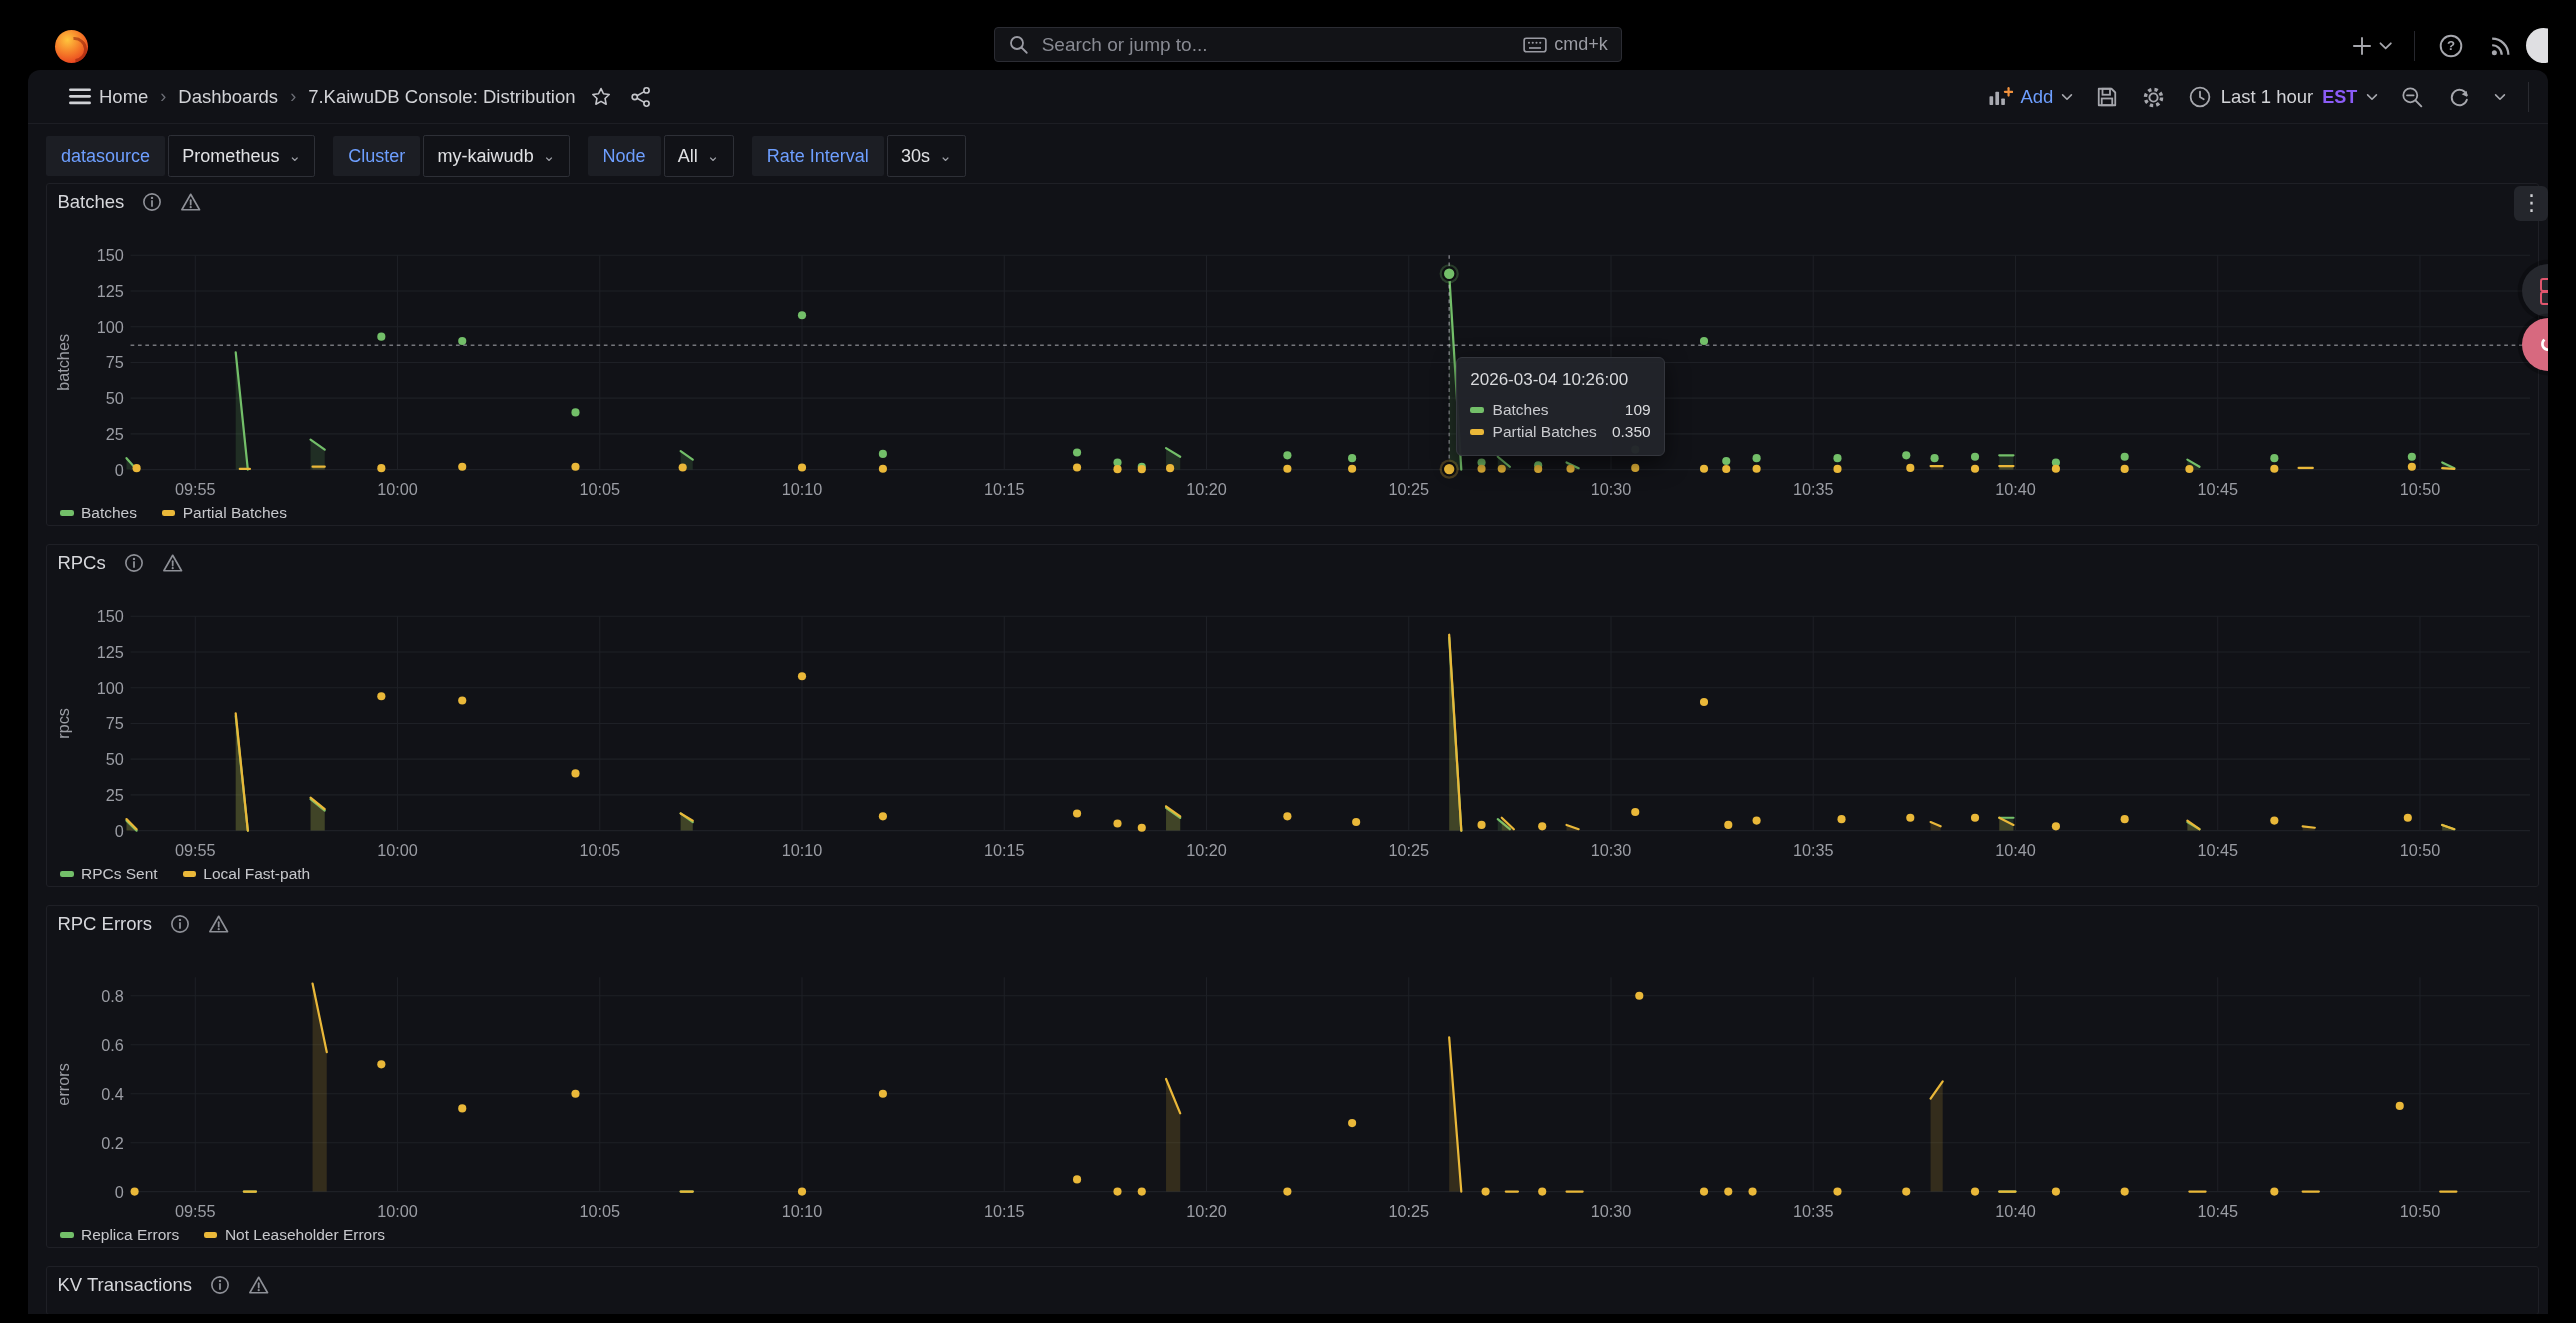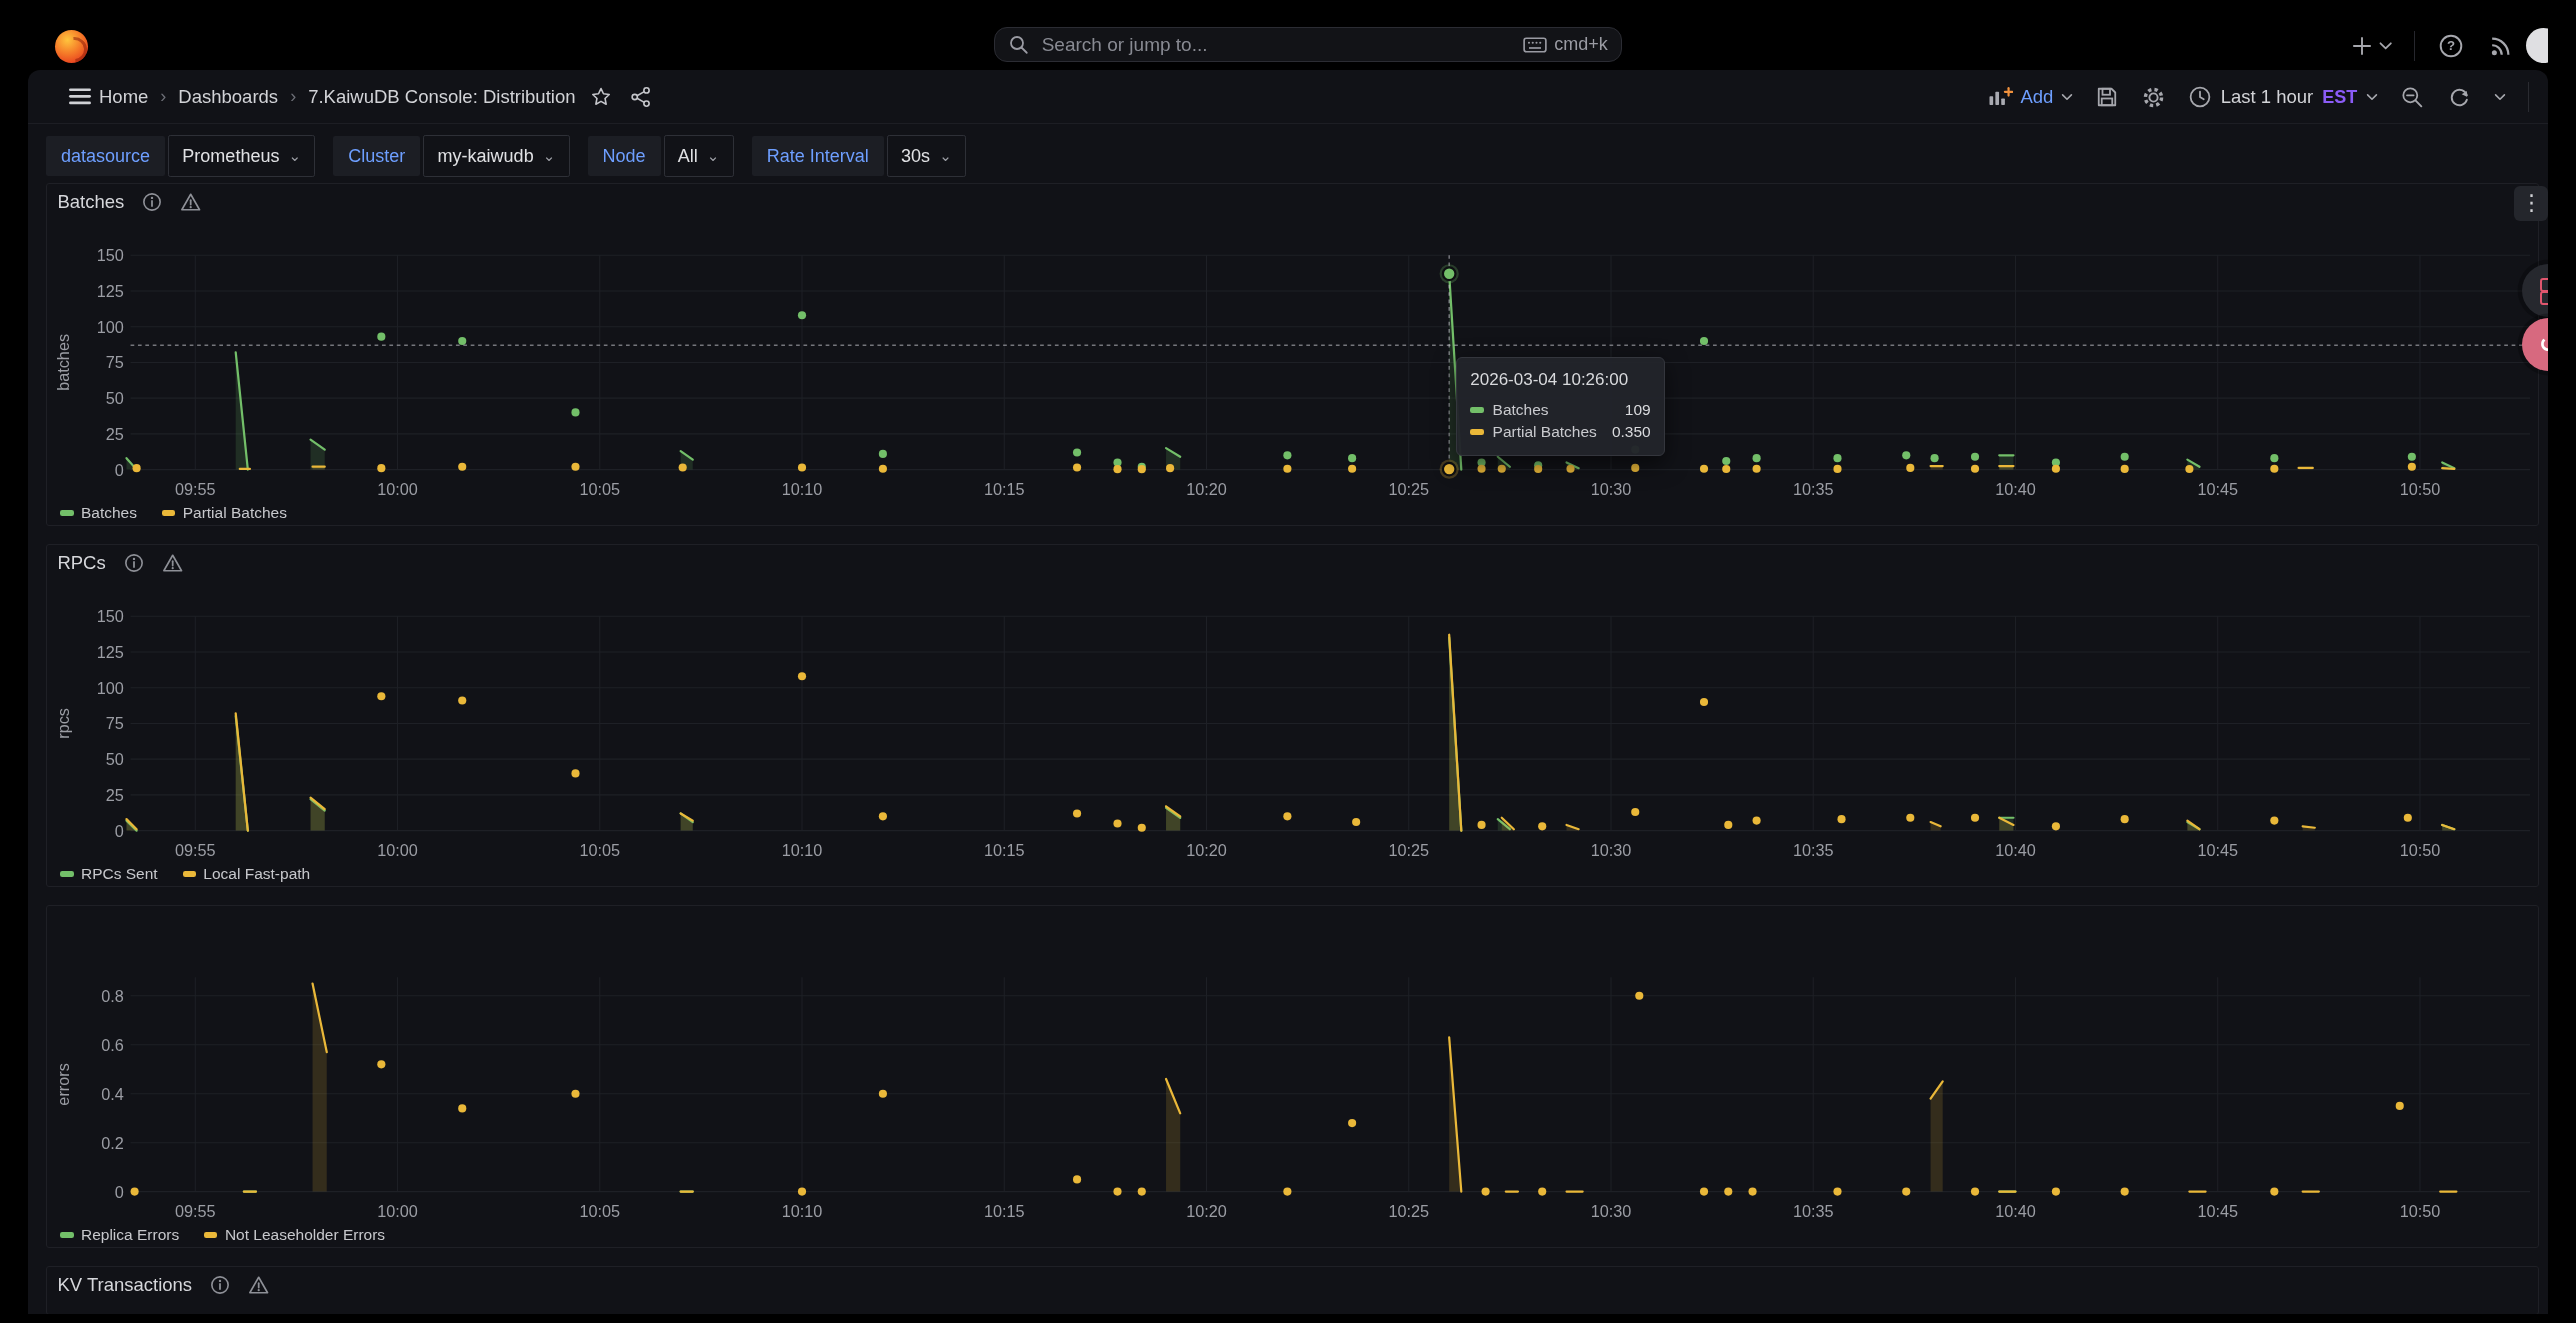--- a/index.html
+++ b/index.html
@@ -7,21 +7,21 @@
        font-family:"Liberation Sans",sans-serif;-webkit-font-smoothing:antialiased;}
   .icon{display:inline-block;vertical-align:middle;}
   svg{display:block;}
   
   .topnav{position:absolute;left:28px;top:0;width:2520px;height:70px;overflow:hidden;background:#000;}
   .logo{position:absolute;left:27px;top:30px;width:33px;height:33px;border-radius:50%;
         background:radial-gradient(circle at 38% 30%,#ffc53d 0%,#f57a28 45%,#e8401f 80%,#d33a22 100%);}
   .logo:after{content:"";position:absolute;left:6.7px;top:6.7px;width:19px;height:19px;border-radius:50%;
         border:3.7px solid rgba(140,30,10,.55);border-left-color:transparent;border-bottom-color:transparent;transform:rotate(40deg);}
   .searchbox{position:absolute;left:966px;top:27px;width:628px;height:35px;background:#121317;
-        border:0.7px solid #2b2c33;border-radius:13px;display:flex;align-items:center;padding:0 13.3px;box-sizing:border-box;gap:10.4px;}
+        border:0.7px solid #2b2c33;border-radius:4px;display:flex;align-items:center;padding:0 13.3px;box-sizing:border-box;gap:10.4px;}
   .searchbox input{flex:1;background:transparent;border:0;outline:none;color:#9a9ba3;font-size:19px;font-family:inherit;}
   .searchbox input::placeholder{color:#888a92;}
   .kbd-hint{display:flex;align-items:center;gap:7.4px;color:#9a9ba3;font-size:18px;}
   .nav-right{position:absolute;right:33px;top:25px;height:41px;display:flex;align-items:center;gap:22px;}
   .nav-divider{width:0.7px;height:30px;background:#26272d;}
   .avatar{position:absolute;right:-13.3px;top:28px;width:35px;height:35px;border-radius:50%;background:#dfdfe2;}
   
   .window{position:absolute;left:28px;top:70px;width:2520px;height:1244px;background:#111217;
           border-radius:12px 12px 0 0;overflow:hidden;}
   .crumbbar{position:absolute;left:0;top:0;right:0;height:54px;border-bottom:0.7px solid #1d1e24;
@@ -554,20 +554,37 @@
             <span class="legend-swatch" style="background: rgb(115, 191, 105);"></span>
             <span class="legend-label">RPCs Sent</span>
           </span>
           <span class="legend-item">
             <span class="legend-swatch" style="background: rgb(234, 184, 57);"></span>
             <span class="legend-label">Local Fast-path</span>
           </span>
         </div>
       </section>
       <section class="panel" style="top: 835px; height: 343px;">
+        <div class="panel-header">
+          <span class="panel-title">RPC Errors</span>
+          <span class="icon">
+            <svg width="20" height="20" viewBox="0 0 27 27">
+              <circle cx="13.5" cy="13.5" r="11" fill="none" stroke="#8e9097" stroke-width="2.2"></circle>
+              <line x1="13.5" y1="12" x2="13.5" y2="19" stroke="#8e9097" stroke-width="2.4" stroke-linecap="round"></line>
+              <circle cx="13.5" cy="8" r="1.6" fill="#8e9097"></circle>
+            </svg>
+          </span>
+          <span class="icon">
+            <svg width="21.4" height="20" viewBox="0 0 29 27">
+              <path d="M14.5 3 L26.5 24 H2.5 Z" fill="none" stroke="#8e9097" stroke-width="2.2" stroke-linejoin="round"></path>
+              <line x1="14.5" y1="11" x2="14.5" y2="17" stroke="#8e9097" stroke-width="2.4" stroke-linecap="round"></line>
+              <circle cx="14.5" cy="20.5" r="1.5" fill="#8e9097"></circle>
+            </svg>
+          </span>
+        </div>
         <svg width="2492" height="342" viewBox="0 0 3370 462">
           <line x1="200.5200000000001" y1="96" x2="200.5200000000001" y2="386" stroke="#1e2026" stroke-width="1.4"></line>
           <line x1="474.0200000000001" y1="96" x2="474.0200000000001" y2="386" stroke="#1e2026" stroke-width="1.4"></line>
           <line x1="747.5200000000001" y1="96" x2="747.5200000000001" y2="386" stroke="#1e2026" stroke-width="1.4"></line>
           <line x1="1021.0200000000001" y1="96" x2="1021.0200000000001" y2="386" stroke="#1e2026" stroke-width="1.4"></line>
           <line x1="1294.5200000000002" y1="96" x2="1294.5200000000002" y2="386" stroke="#1e2026" stroke-width="1.4"></line>
           <line x1="1568.0200000000002" y1="96" x2="1568.0200000000002" y2="386" stroke="#1e2026" stroke-width="1.4"></line>
           <line x1="1841.5200000000002" y1="96" x2="1841.5200000000002" y2="386" stroke="#1e2026" stroke-width="1.4"></line>
           <line x1="2115.0200000000004" y1="96" x2="2115.0200000000004" y2="386" stroke="#1e2026" stroke-width="1.4"></line>
           <line x1="2388.52" y1="96" x2="2388.52" y2="386" stroke="#1e2026" stroke-width="1.4"></line>

